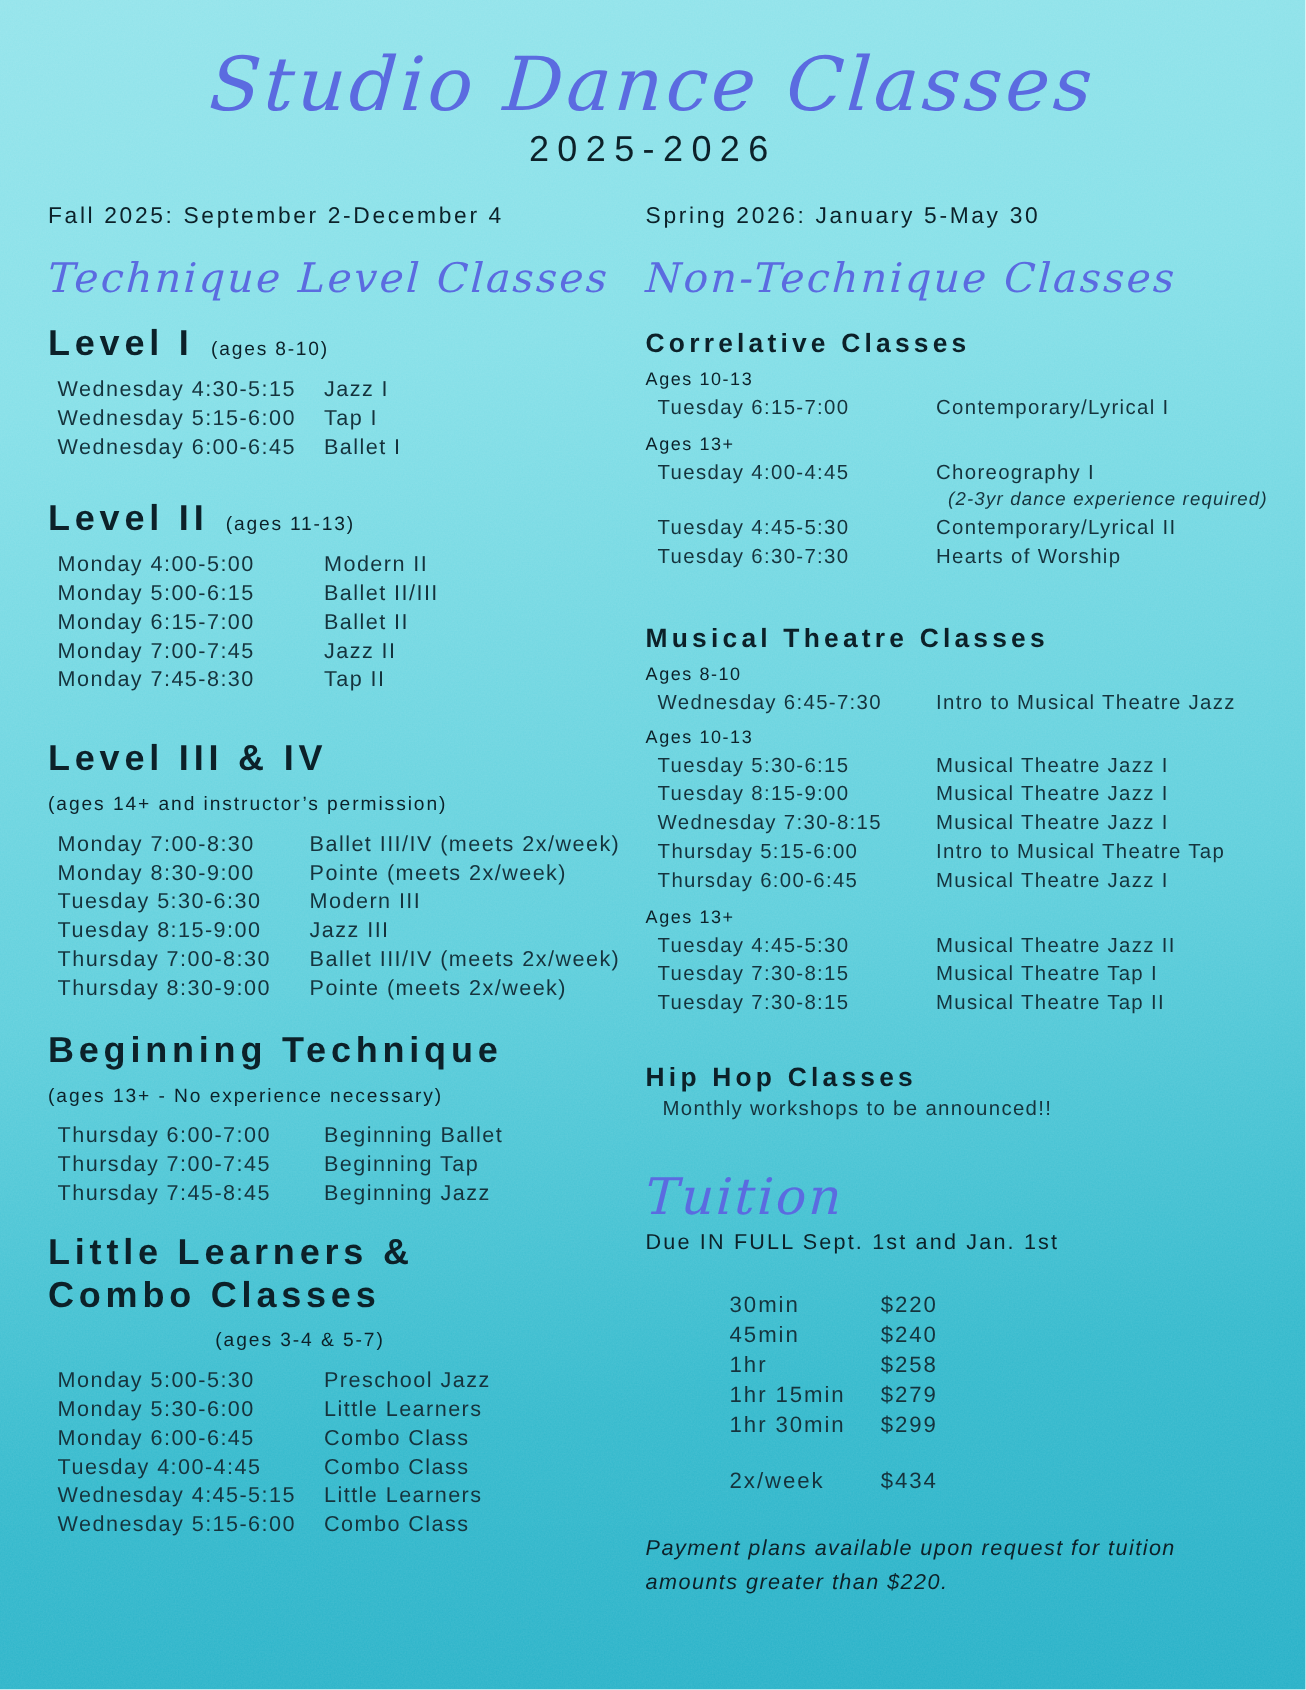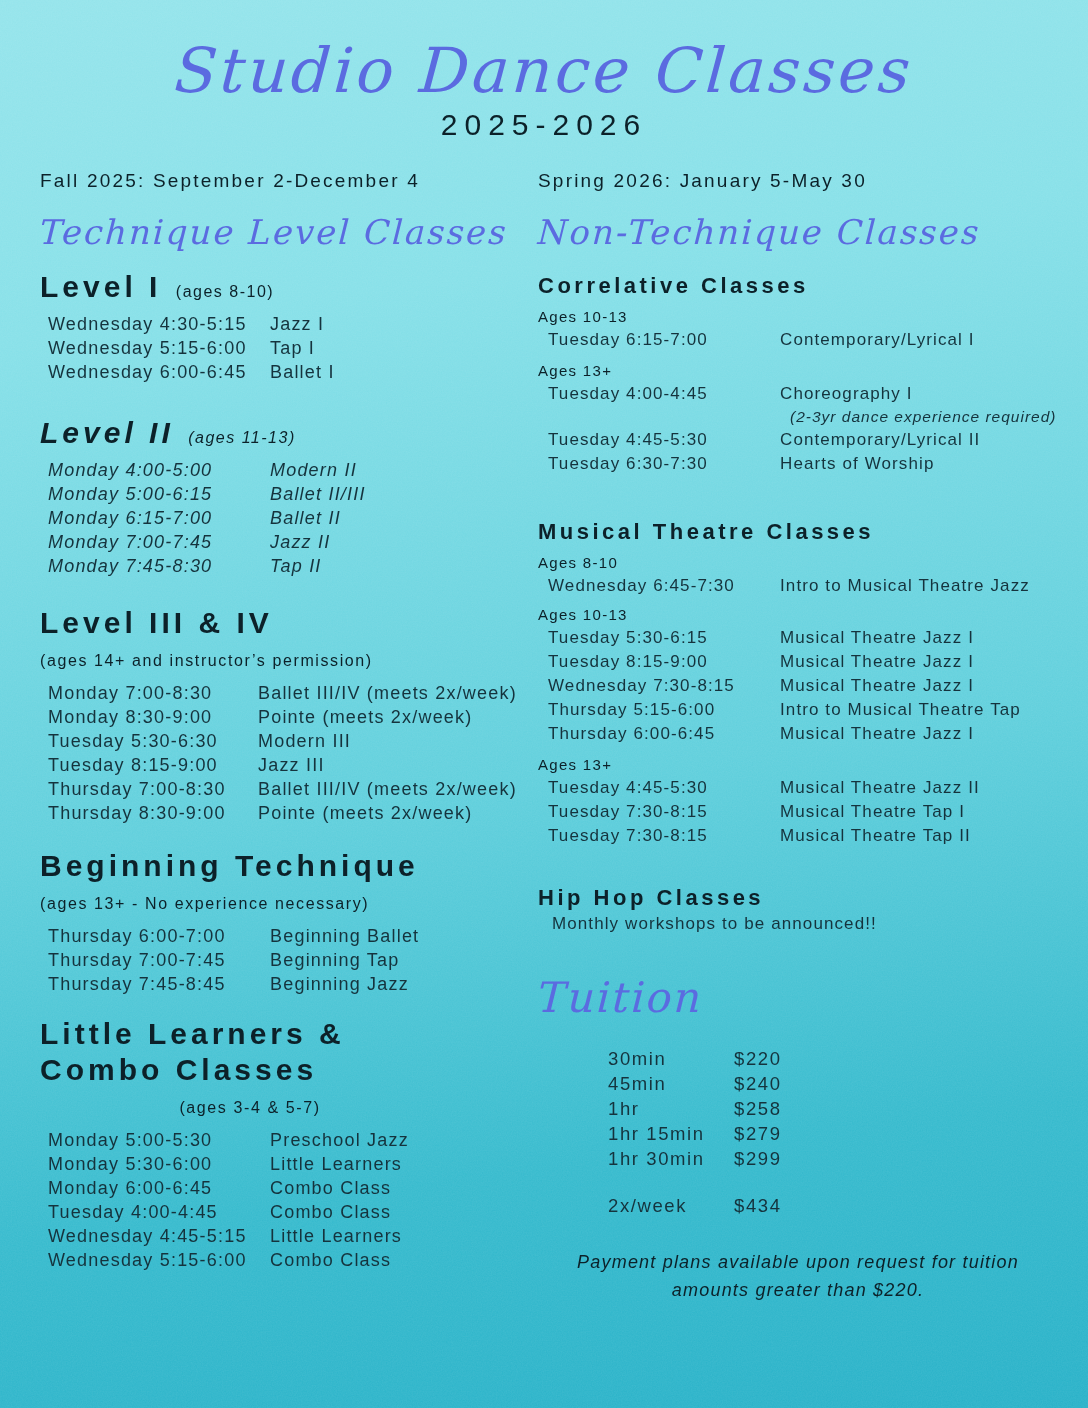--- a/index.html
+++ b/index.html
@@ -44,42 +44,42 @@
   .colhead{font-size:34px;line-height:36px;letter-spacing:2px;margin-bottom:22px;white-space:nowrap;transform:skewX(-3deg);transform-origin:left;}
   .sec{margin-bottom:34px;}
   .sec-title{line-height:30px;margin-bottom:5px;}
   .sec-title .big{font-size:30px;font-weight:700;letter-spacing:4px;color:var(--ink-dark);}
   .ages-inline{font-size:16px;letter-spacing:1.5px;margin-left:10px;color:var(--ink-dark);}
   .ages-below{font-size:16px;letter-spacing:1.6px;line-height:26px;color:var(--ink-dark);margin-bottom:7px;}
   .rows{}
   .row{display:flex;line-height:24px;font-size:18px;letter-spacing:1.2px;}
   .row .t{flex:0 0 230px;padding-left:8px;white-space:nowrap;}
   .row .n{white-space:nowrap;}
-  .sec.mb-lvl2{margin-bottom:30px;font-style:italic;}
+  .sec.mb-lvl2{margin-bottom:40px;}
   .sec.mb-lvl3{margin-bottom:26px;}
   .sec.mb-beg{margin-bottom:22px;}
   .sec.centered .sec-title{text-align:left;width:420px;line-height:31px;}
   .sec.centered .ages-below{text-align:center;width:420px;}
   
   .subhead{font-size:22px;font-weight:700;letter-spacing:3.5px;line-height:28px;color:var(--ink-dark);}
   .subhead.indent{}
   .age-label{font-size:15px;letter-spacing:1.3px;line-height:22px;margin-top:6px;color:var(--ink-dark);}
   .r-row{display:flex;line-height:24px;font-size:17px;letter-spacing:1.1px;}
   .r-row .t{flex:0 0 242px;padding-left:10px;white-space:nowrap;}
   .r-row .n{white-space:nowrap;}
   .req-note{font-size:15.5px;font-style:italic;letter-spacing:1px;line-height:22px;margin-left:252px;white-space:nowrap;}
   .block-gap{margin-bottom:42px;}
   .musical-gap{margin-bottom:36px;}
   .tuition-head{font-size:42px;line-height:44px;letter-spacing:2px;margin-top:40px;transform:skewX(-3deg);transform-origin:left;}
   .tuition-due{font-size:18px;letter-spacing:1.8px;line-height:26px;margin-top:2px;color:var(--ink-dark);}
   .rates{margin-top:26px;margin-left:70px;}
   .rate-row{display:flex;line-height:25px;font-size:18.5px;letter-spacing:1.6px;}
   .rate-row .d{flex:0 0 126px;}
   .rate-row.gap-above{margin-top:22px;}
-  .pay-note{margin-top:30px;width:520px;text-align:center;font-size:18px;font-style:italic;letter-spacing:1.2px;line-height:28px;color:var(--ink-dark);}
+  .pay-note{margin-top:30px;width:520px;text-align:left;font-size:18px;font-style:italic;letter-spacing:1.2px;line-height:28px;color:var(--ink-dark);}
 </style>
 </head>
 <body>
 
 <div class="page">
   <svg class="texture" xmlns="http://www.w3.org/2000/svg">
     <filter id="grain">
         <feTurbulence type="fractalNoise" baseFrequency="0.8" numOctaves="2" stitchTiles="stitch"></feTurbulence>
       <feColorMatrix type="matrix" values="0 0 0 0 1  0 0 0 0 1  0 0 0 0 1  0 0 0 0.5 0"></feColorMatrix>
       </filter>
@@ -301,20 +301,21 @@
         </div>
     </div>
 
     <div>
       <div class="subhead indent">Hip Hop Classes</div>
       <div class="r-row" style="padding-left:14px">Monthly workshops to be announced!!</div>
     </div>
 
     <div>
       <h2 class="script tuition-head">Tuition</h2>
+      <div class="tuition-due">Due IN FULL Sept. 1st and Jan. 1st</div>
       <div class="rates">
         <div class="rate-row">
             <span class="d">30min</span>
             <span class="p">$220</span>
           </div>
         <div class="rate-row">
             <span class="d">45min</span>
             <span class="p">$240</span>
           </div>
         <div class="rate-row">

